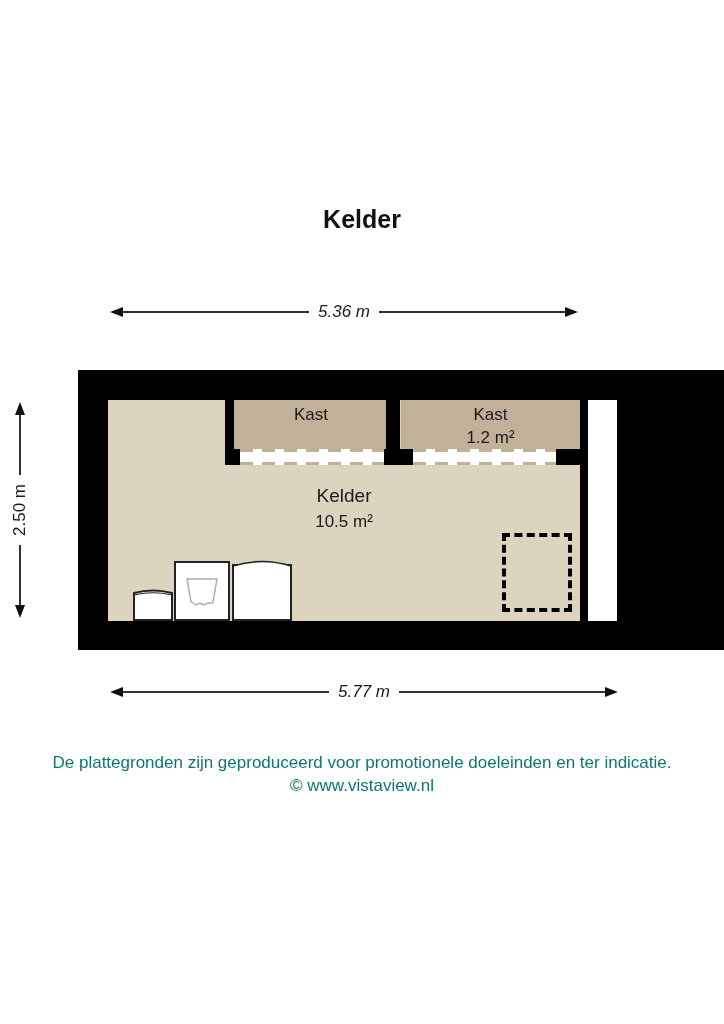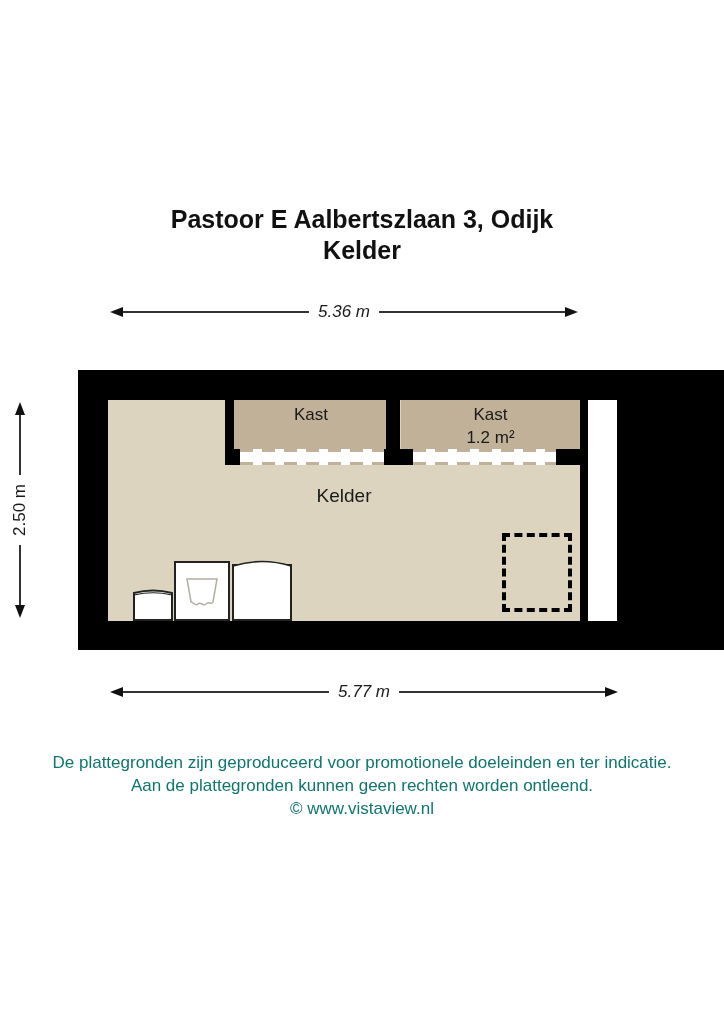--- a/index.html
+++ b/index.html
@@ -70,21 +70,20 @@
   .furn-boiler{left:154px;top:188px;}
 
   
   .footer{top:751px;left:0;width:724px;text-align:center;font-size:17px;
           line-height:23px;color:#0f766e;}
 </style>
 </head>
 <body>
 
 <div class="abs title">
-  <div>Pastoor E Aalbertszlaan 3, Odijk</div>
   <div>Kelder</div>
 </div>
 
 <div class="abs dim-h dim-top">
   <span class="ah ah-left"></span>
   <span class="dline-h"></span>
   <span class="dlabel">5.36 m</span>
   <span class="dline-h"></span>
   <span class="ah ah-right"></span>
 </div>
@@ -123,20 +122,21 @@
 
   <div class="abs room-label kast1-label">
     <div>Kast</div>
   </div>
   <div class="abs room-label kast2-label">
     <div>Kast</div>
     <div>1.2 m²</div>
   </div>
   <div class="abs room-label kelder-label">
     <div class="kelder-name">Kelder</div>
+    <div class="kelder-area">10.5 m²</div>
   </div>
 
   <div class="abs trapdoor"></div>
 
   <div class="abs furn furn-small">
     <svg width="40" height="34" viewBox="0 0 40 34">
       <path d="M1,33 L1,6 Q20,1 39,6 L39,33 Z" fill="#ffffff" stroke="#222222" stroke-width="2"></path>
       <path d="M1,8 Q20,3.5 39,8" fill="none" stroke="#222222" stroke-width="1.2"></path>
     </svg>
   </div>
@@ -157,15 +157,14 @@
 <div class="abs dim-h dim-bottom">
   <span class="ah ah-left"></span>
   <span class="dline-h"></span>
   <span class="dlabel">5.77 m</span>
   <span class="dline-h"></span>
   <span class="ah ah-right"></span>
 </div>
 
 <div class="abs footer">
   <div>De plattegronden zijn geproduceerd voor promotionele doeleinden en ter indicatie.</div>
-  <div>Aan de plattegronden kunnen geen rechten worden ontleend.</div>
   <div>© www.vistaview.nl</div>
 </div>
 
 </body></html>

